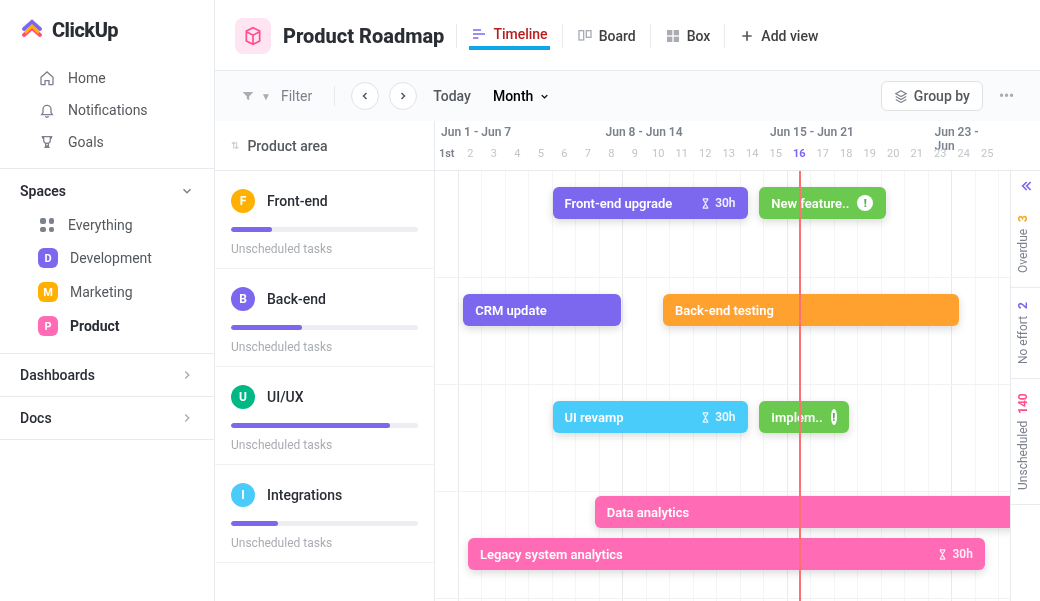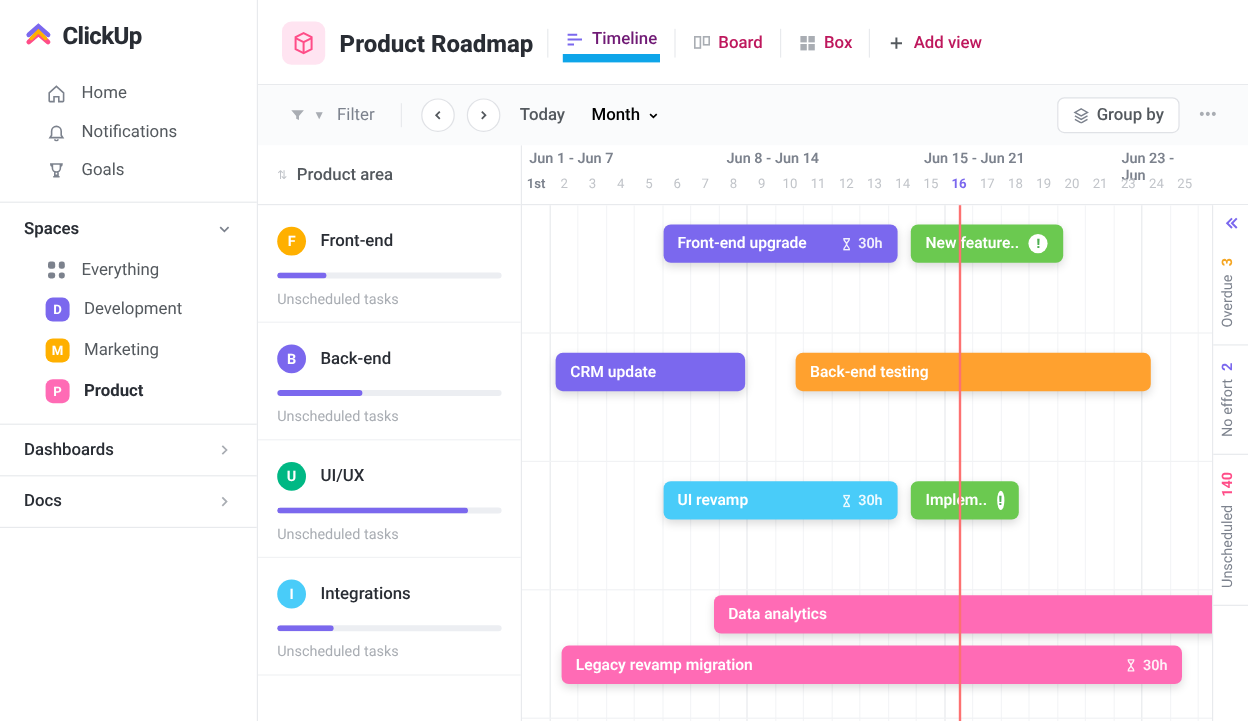--- a/index.html
+++ b/index.html
@@ -24,22 +24,22 @@
 .exp-row .chev { color: #a9adb3; }
 .four-dots { width: 18px; height: 18px; display: grid; grid-template-columns: 1fr 1fr; gap: 3px; padding: 2px; }
 .four-dots span { background: #7c828d; border-radius: 2px; }
 
 
 .main { flex: 1; display: flex; flex-direction: column; overflow: hidden; }
 .header { display: flex; align-items: center; gap: 12px; padding: 18px 20px 16px; border-bottom: 1px solid #e8eaed; }
 .pink-cube { width: 36px; height: 36px; border-radius: 8px; background: #ffe4f1; display: flex; align-items: center; justify-content: center; }
 .page-title { font-size: 20px; font-weight: 800; }
 .vdiv { width: 1px; height: 24px; background: #e8eaed; }
-.view-tab { display: flex; align-items: center; gap: 6px; padding: 4px 2px; cursor: pointer; color: #be185d; font-weight: 500; }
-.view-tab.active { color: #701a75; border-bottom: 7px solid #0ea5e9; }
+.view-tab { display: flex; align-items: center; gap: 6px; padding: 4px 2px; cursor: pointer; color: #404040; font-weight: 500; }
+.view-tab.active { color: #b91c1c; border-bottom: 4px solid #0ea5e9; }
 .view-tab .vicon { width: 16px; height: 16px; }
 
 .toolbar { display: flex; align-items: center; gap: 10px; padding: 10px 20px; background: #fafbfc; }
 .tbtn { display: flex; align-items: center; gap: 6px; color: #7c828d; cursor: pointer; padding: 4px 6px; }
 .circ-btn { width: 28px; height: 28px; border: 1px solid #e0e2e6; border-radius: 50%; display: flex; align-items: center; justify-content: center; background: #fff; cursor: pointer; color: #54595e; }
 .pill-btn { display: flex; align-items: center; gap: 6px; border: 1px solid #e0e2e6; border-radius: 6px; padding: 6px 12px; background: #fff; cursor: pointer; color: #54595e; font-weight: 500; }
 .spacer { flex: 1; }
 .dots-btn { color: #a9adb3; cursor: pointer; padding: 4px 6px; font-weight: 700; }
 
 
@@ -407,21 +407,21 @@
                 <div class="bar" style="background: rgb(107, 201, 80); left: 324.3px; width: 89.3px; top: 16px;">
                   <span>Implem..</span>
                   <span class="alert">!</span>
                 </div>
               </div>
               <div class="trow">
                 <div class="bar" style="background: rgb(255, 107, 181); left: 159.8px; width: 423px; top: 4px;">
                   <span>Data analytics</span>
                 </div>
                 <div class="bar" style="background: rgb(255, 107, 181); left: 32.9px; width: 517px; top: 46px;">
-                  <span>Legacy revamp migration</span>
+                  <span>Legacy system analytics</span>
                   <span class="hrs"><svg width="11" height="11" viewBox="0 0 24 24" fill="none" stroke="currentColor" stroke-width="2.5">
                       <path d="M6 2h12M6 22h12M7 2c0 5 5 6 5 10s-5 5-5 10M17 2c0 5-5 6-5 10s5 5 5 10"></path>
                     </svg>30h</span>
                 </div>
               </div>
             </div>
         </div>
       </div>
 
       <div class="right-tabs">

